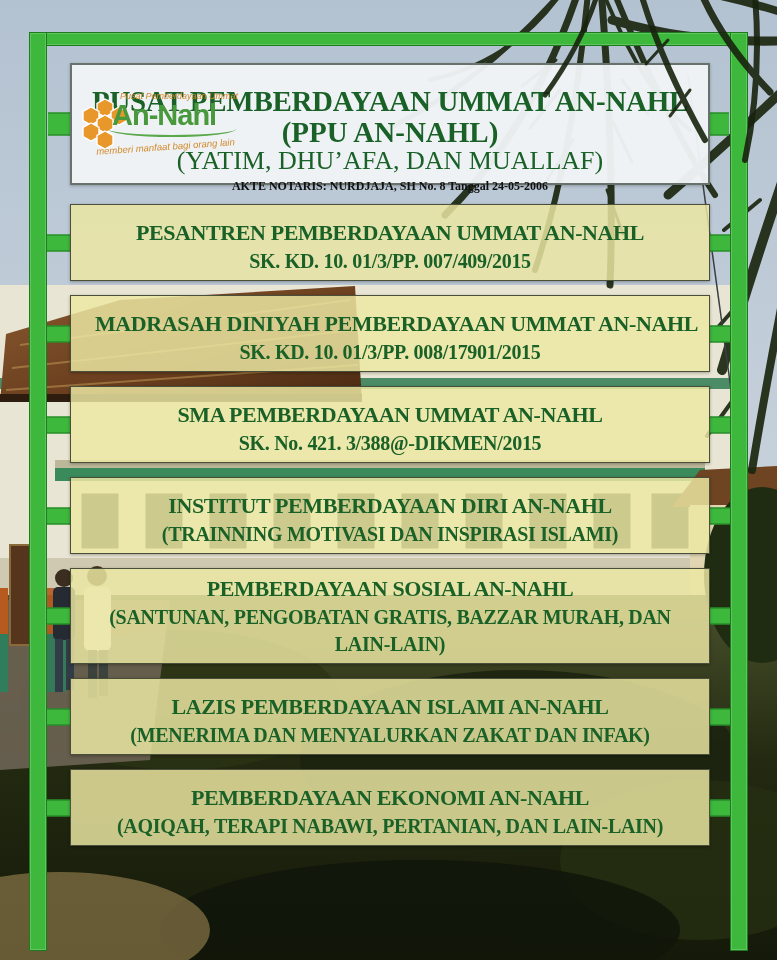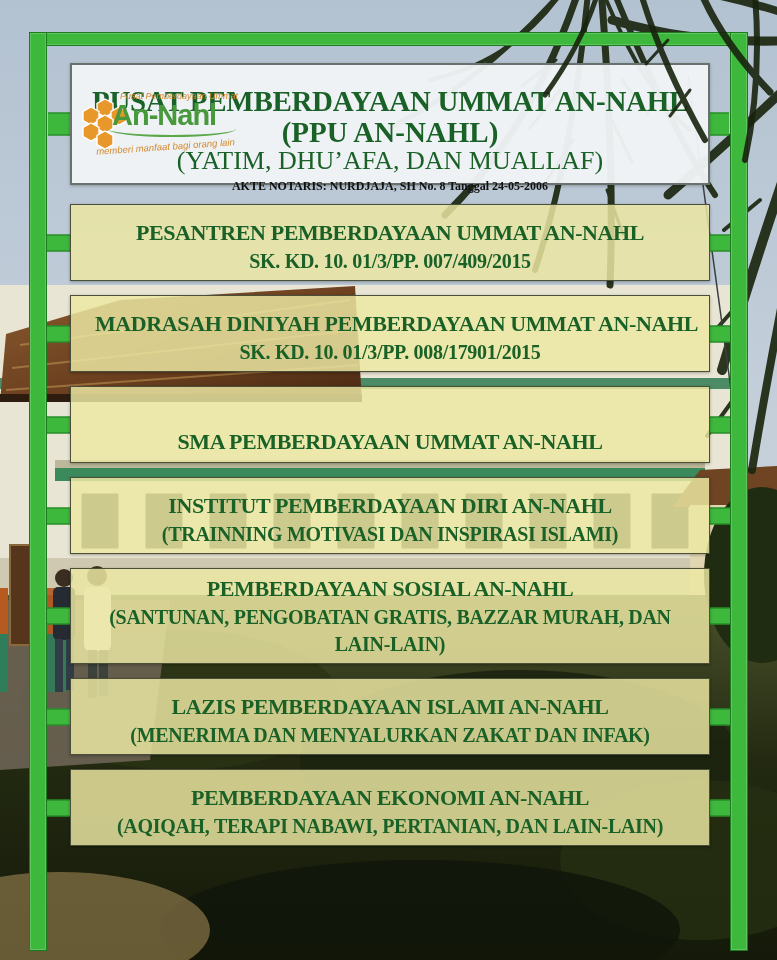--- a/index.html
+++ b/index.html
@@ -199,20 +199,21 @@
   <section class="box program">
     <div class="bl1">PESANTREN PEMBERDAYAAN UMMAT AN-NAHL</div>
     <div class="bl2">SK. KD. 10. 01/3/PP. 007/409/2015</div>
   </section>
       <section class="box program">
     <div class="bl1">MADRASAH DINIYAH PEMBERDAYAAN UMMAT AN-NAHL</div>
     <div class="bl2">SK. KD. 10. 01/3/PP. 008/17901/2015</div>
   </section>
       <section class="box program">
     <div class="bl1">SMA PEMBERDAYAAN UMMAT AN-NAHL</div>
+    <div class="bl2">SK. No. 421. 3/388@-DIKMEN/2015</div>
   </section>
       <section class="box program">
     <div class="bl1">INSTITUT PEMBERDAYAAN DIRI AN-NAHL</div>
     <div class="bl2">(TRAINNING MOTIVASI DAN INSPIRASI ISLAMI)</div>
   </section>
       <section class="box program">
     <div class="bl1">PEMBERDAYAAN SOSIAL AN-NAHL</div>
     <div class="bl2">(SANTUNAN, PENGOBATAN GRATIS, BAZZAR MURAH, DAN LAIN-LAIN)</div>
   </section>
       <section class="box program">

